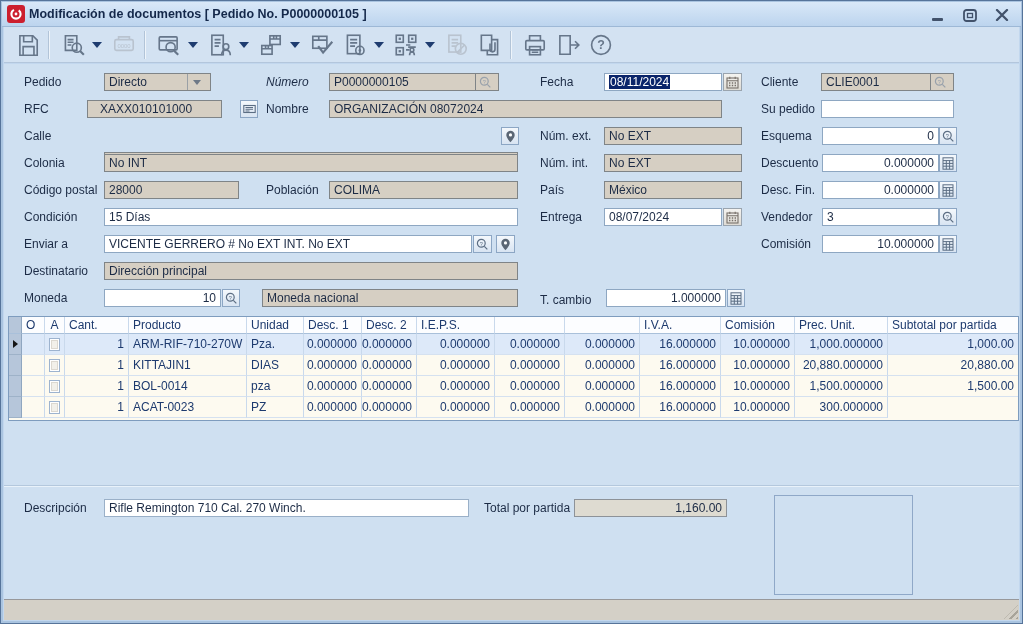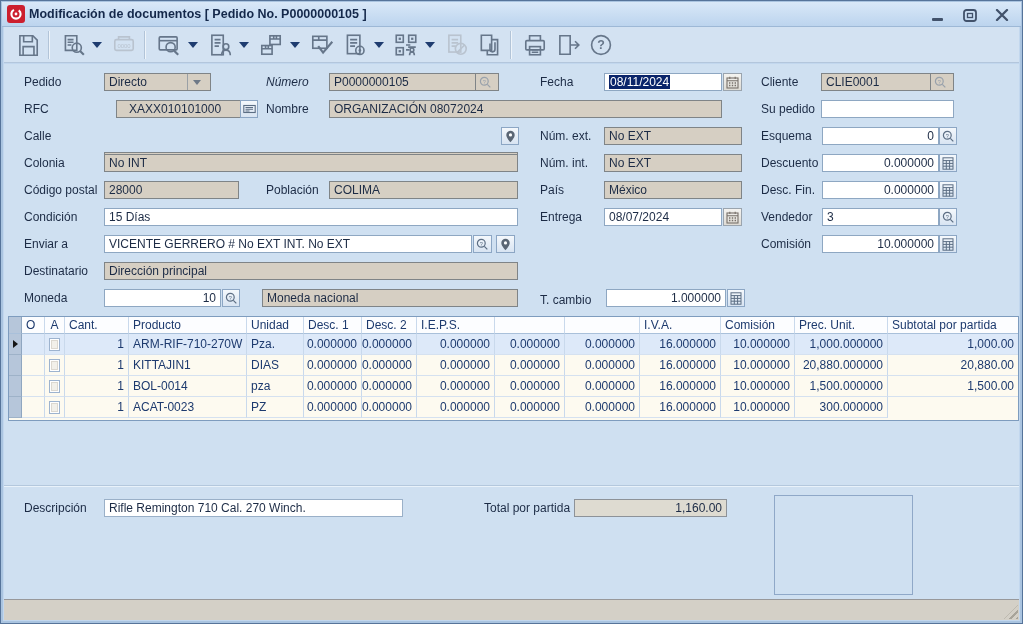--- a/index.html
+++ b/index.html
@@ -295,21 +295,21 @@
             <g fill="none" stroke="#98a1ab" stroke-width="1.2">
               <circle cx="5.3" cy="5.3" r="3.9"></circle>
               <path d="M8.3 8.3l3 3"></path>
               <text x="5.3" y="7.5" font-size="5.5" text-anchor="middle" fill="#98a1ab" stroke="none">?</text>
             </g>
           </svg>
       </span>
     </div>
 
     <div class="lbl" style="left:20px;top:38px;">RFC</div>
-    <div class="fld dis" style="left:112px;top:36px;width:135px;padding-left:12px;">
+    <div class="fld dis" style="left:83px;top:36px;width:135px;padding-left:12px;">
         <span>XAXX010101000</span>
       </div>
     <div class="btn" style="left:236px;top:36px;width:18px;">
       <svg width="13" height="12" viewBox="0 0 13 12">
           <g fill="none" stroke="#5c6e84" stroke-width="1.1">
             <rect x="0.8" y="2.5" width="11.4" height="7"></rect>
             <path d="M2.5 4.5h7.5M2.5 6.3h7.5M2.5 8h4"></path>
           </g>
         </svg>
     </div>
@@ -587,21 +587,21 @@
             <div class="gcell gc9 num">0.000000</div>
             <div class="gcell gc10 num">16.000000</div>
             <div class="gcell gc11 num">10.000000</div>
             <div class="gcell gc12 num">300.000000</div>
           </div>
         </div>
     </div>
 
     <div class="fsep"></div>
     <div class="lbl" style="left:20px;top:437px;">Descripción</div>
-    <div class="fld" style="left:100px;top:435px;width:299px;border-color:#9ab0c8;">
+    <div class="fld" style="left:100px;top:435px;width:365px;border-color:#9ab0c8;">
         <span>Rifle Remington 710 Cal. 270 Winch.</span>
       </div>
     <div class="lbl" style="left:480px;top:437px;">Total por partida</div>
     <div class="fld num" style="left:570px;top:435px;width:153px;background:#dedbd1;border-color:#8d9298;">
         <span>1,160.00</span>
       </div>
     <div class="notebox"></div>
   </div>
 
   <div class="statusbar">

